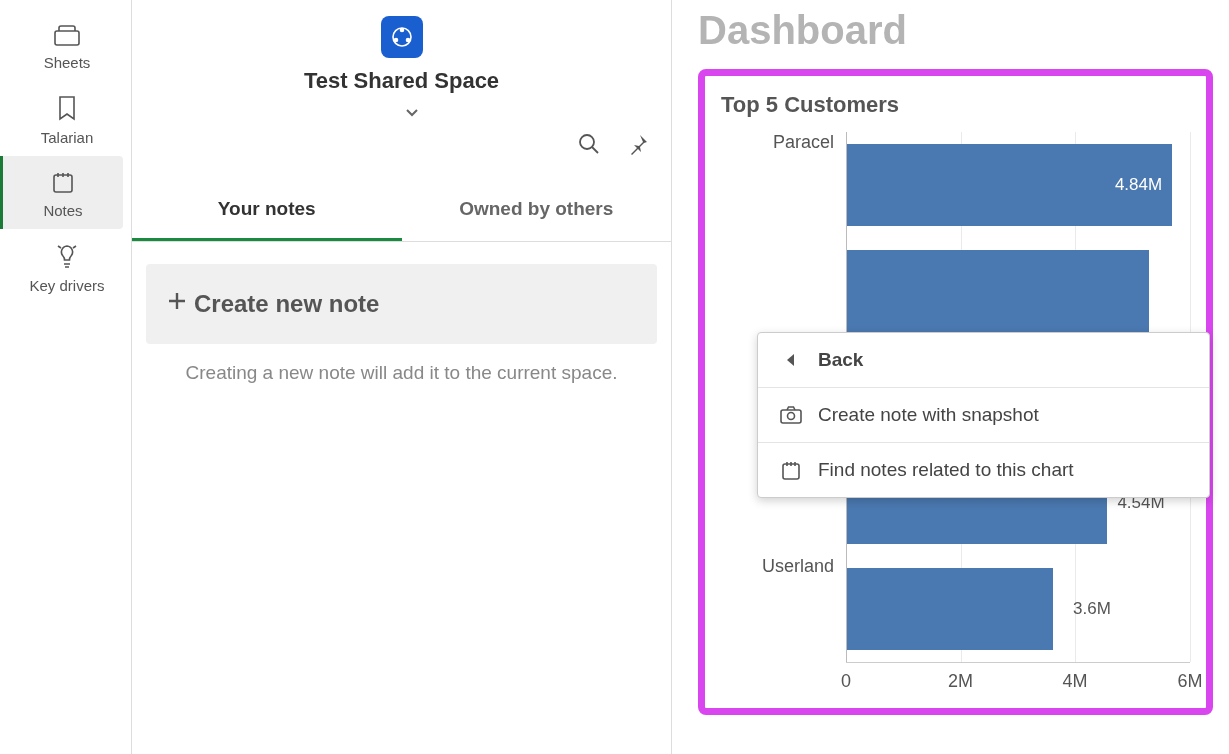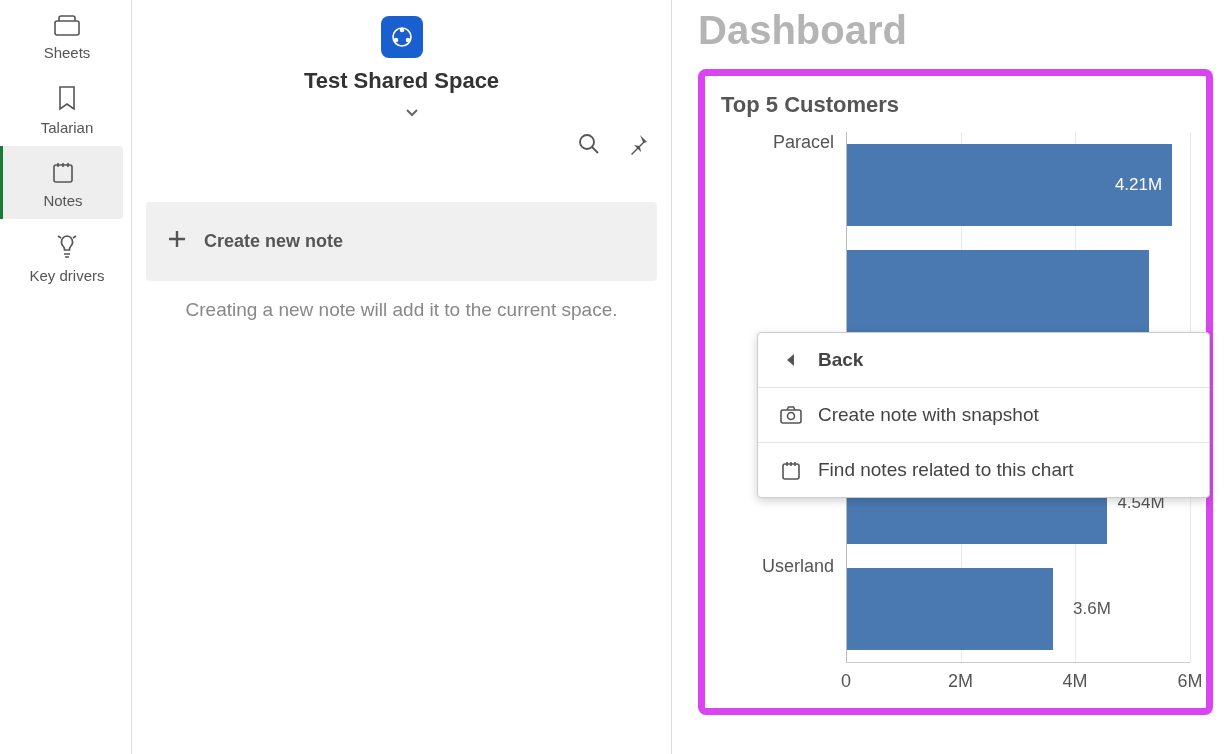--- a/index.html
+++ b/index.html
@@ -11,20 +11,21 @@
     overflow: hidden;
     display: flex;
     color: #333;
   }
 
   
   .nav-sidebar {
     width: 132px;
     background: #fff;
     border-right: 1px solid #ddd;
+    padding-top: 10px;
     display: flex;
     flex-direction: column;
     align-items: stretch;
   }
   .nav-item {
     display: flex;
     flex-direction: column;
     align-items: center;
     padding: 14px 6px 10px 6px;
     font-size: 15px;
@@ -105,23 +106,23 @@
     color: #333;
     border-bottom: 3px solid #1a8a3e;
   }
   .create-note-row {
     margin: 22px 14px 18px 14px;
     padding: 26px 20px;
     background: #f0f0f0;
     border-radius: 4px;
     display: flex;
     align-items: center;
-    gap: 16px;
+    gap: 6px;
     font-weight: 600;
-    font-size: 18px;
+    font-size: 24px;
     color: #555;
     cursor: pointer;
   }
   .create-note-hint {
     text-align: center;
     font-size: 19px;
     color: #888;
     padding: 0 20px;
   }
 
@@ -309,20 +310,24 @@
           </svg>
       </span>
       <span>
         <svg width="22" height="22" viewBox="0 0 22 22" fill="currentColor">
             <path d="M13 2 l7 7 -3 1 -4 4 1 5 -3-3 -6 6 -1-1 6-6 -3-3 5 1 4-4 z"></path>
           </svg>
       </span>
     </div>
   </div>
 
+  <div class="tabs">
+    <div class="tab active">Your notes</div>
+    <div class="tab">Owned by others</div>
+  </div>
 
   <div class="create-note-row">
     <span>
       <svg width="22" height="22" viewBox="0 0 22 22" fill="none" stroke="currentColor" stroke-width="2.4">
           <path d="M11 3 v16 M3 11 h16"></path>
         </svg>
     </span>
     <span>Create new note</span>
   </div>
 
@@ -339,21 +344,21 @@
       <div class="gridlines">
         <div class="gridline" style="left:33.3%"></div>
         <div class="gridline" style="left:66.6%"></div>
         <div class="gridline" style="left:100%"></div>
       </div>
 
       <div class="bar-row">
         <div class="bar-label">Paracel</div>
         <div class="bar-track">
           <div class="bar" style="width:94.8%">
-            <span>4.21M</span>
+            <span>4.84M</span>
           </div>
         </div>
       </div>
 
       <div class="bar-row">
         <div class="bar-label"></div>
         <div class="bar-track">
           <div class="bar" style="width:88%"></div>
         </div>
       </div>

